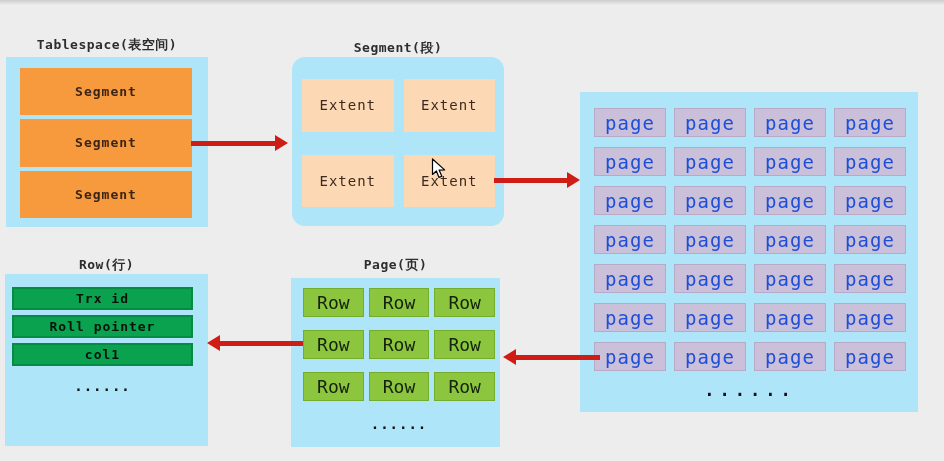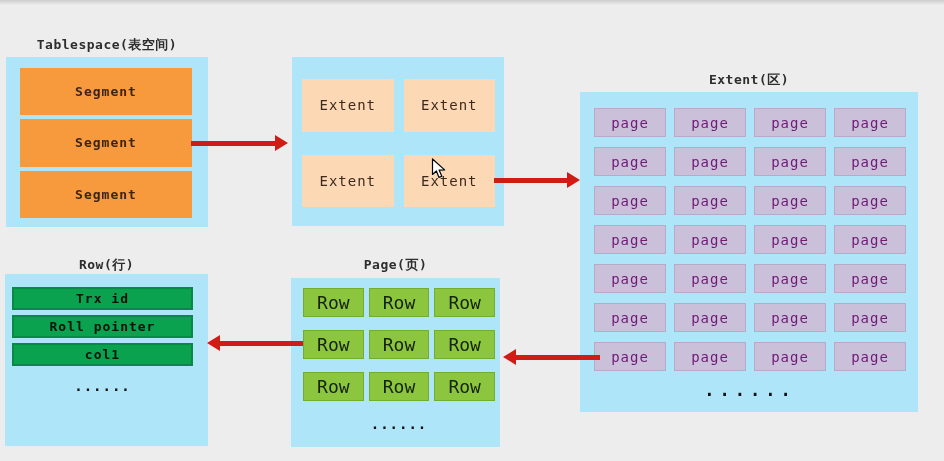--- a/index.html
+++ b/index.html
@@ -21,31 +21,31 @@
 
   
   #p-tablespace{left:6px;top:57px;width:202px;height:170px;
     display:flex;flex-direction:column;gap:4px;padding:11px 16px 9px 14px;}
   .seg-cell{flex:1;background:var(--segment-orange,#f79a3d);
     display:flex;align-items:center;justify-content:center;
     font-weight:bold;font-size:13px;letter-spacing:1px;color:#3a2416;}
 
   
   #p-segment{left:292px;top:57px;width:212px;height:169px;
-    display:grid;grid-template-columns:1fr 1fr;gap:23px 10px;padding:22px 9px 19px 10px;}
+    display:grid;grid-template-columns:1fr 1fr;gap:23px 10px;padding:22px 9px 19px 10px;border-radius:13px;}
   .ext-cell{background:var(--extent-peach,#fcd9b4);
     display:flex;align-items:center;justify-content:center;
     font-size:14px;letter-spacing:1px;color:#3c2a1e;}
 
   
   #p-extent{left:580px;top:92px;width:338px;height:320px;padding:16px 12px 0 14px;}
   .grid4{display:grid;grid-template-columns:repeat(4,1fr);gap:10px 8px;grid-auto-rows:29px;}
   .pg-cell{background:var(--page-purple,#cbc0da);border:1px solid rgba(90,70,120,0.18);
     box-sizing:border-box;display:flex;align-items:center;justify-content:center;
-    font-size:14px;letter-spacing:1px;color:#701a75;}
+    font-size:19px;letter-spacing:1px;color:#1d4ed8;}
 
   
   #p-page{left:291px;top:278px;width:209px;height:169px;padding:10px 5px 0 12px;}
   .grid3{display:grid;grid-template-columns:repeat(3,1fr);gap:13px 5px;grid-auto-rows:29px;}
   .row-cell{background:var(--row-green,#8cc63f);border:1px solid #74ad2c;
     box-sizing:border-box;display:flex;align-items:center;justify-content:center;
     font-size:18px;color:#15230c;}
 
   
   #p-row{left:5px;top:274px;width:203px;height:172px;
@@ -72,21 +72,21 @@
     border-right:13px solid var(--arrow-red,#cf1d15);}
 
   .cursor{position:absolute;left:431px;top:158px;z-index:9;}
 </style>
 </head>
 <body>
 
 <div id="stage">
 
   <div class="title" style="left:6px;top:36px;width:202px;">Tablespace(表空间)</div>
-  <div class="title" style="left:580px;top:71px;width:338px;">Extent(区)</div>
+  <div class="title" style="left:292px;top:39px;width:212px;">Segment(段)</div>
   <div class="title" style="left:5px;top:256px;width:203px;">Row(行)</div>
   <div class="title" style="left:291px;top:256px;width:209px;text-align:center;">Page(页)</div>
 
   <div class="panel" id="p-tablespace">
       <div class="seg-cell">Segment</div>
       <div class="seg-cell">Segment</div>
       <div class="seg-cell">Segment</div>
     </div>
 
   <div class="panel" id="p-segment">

